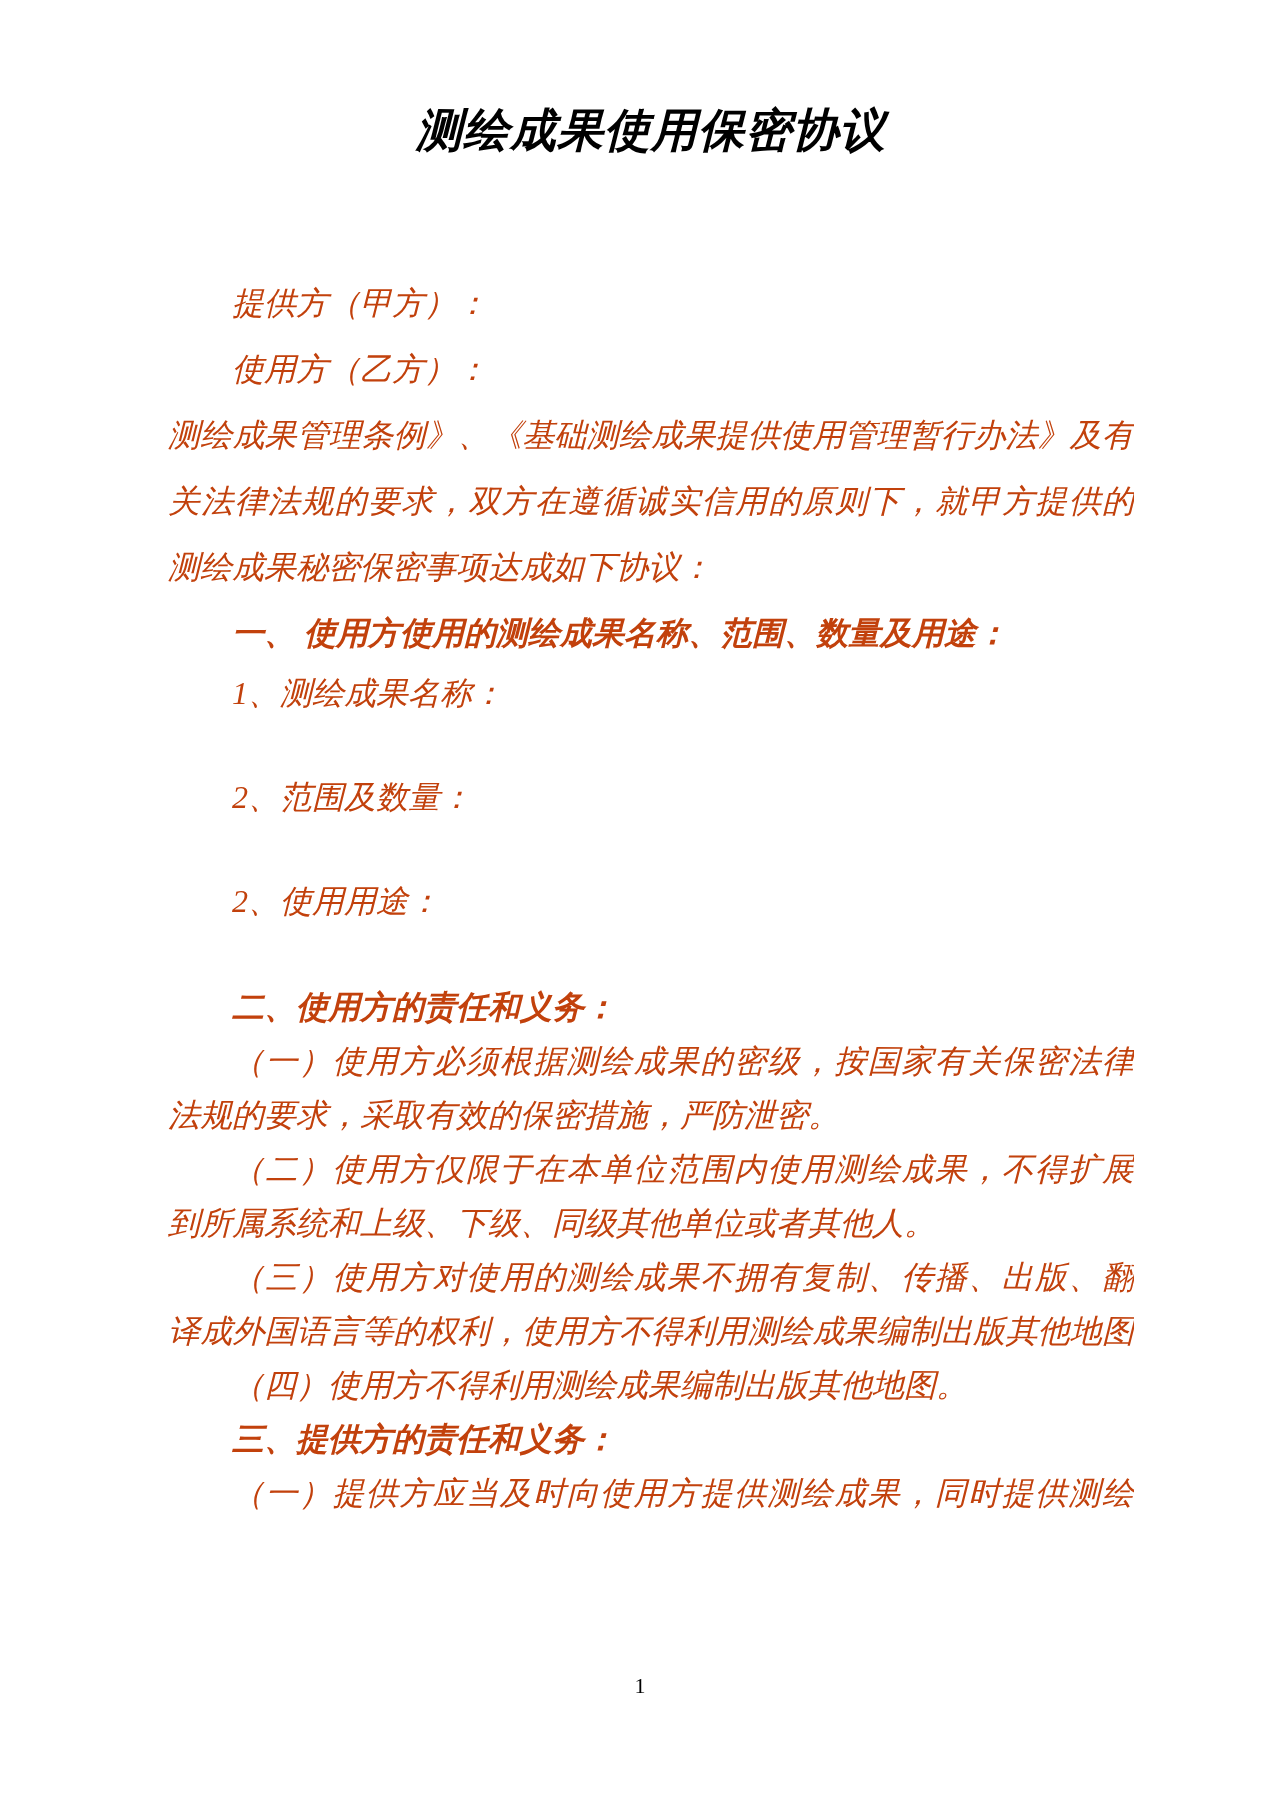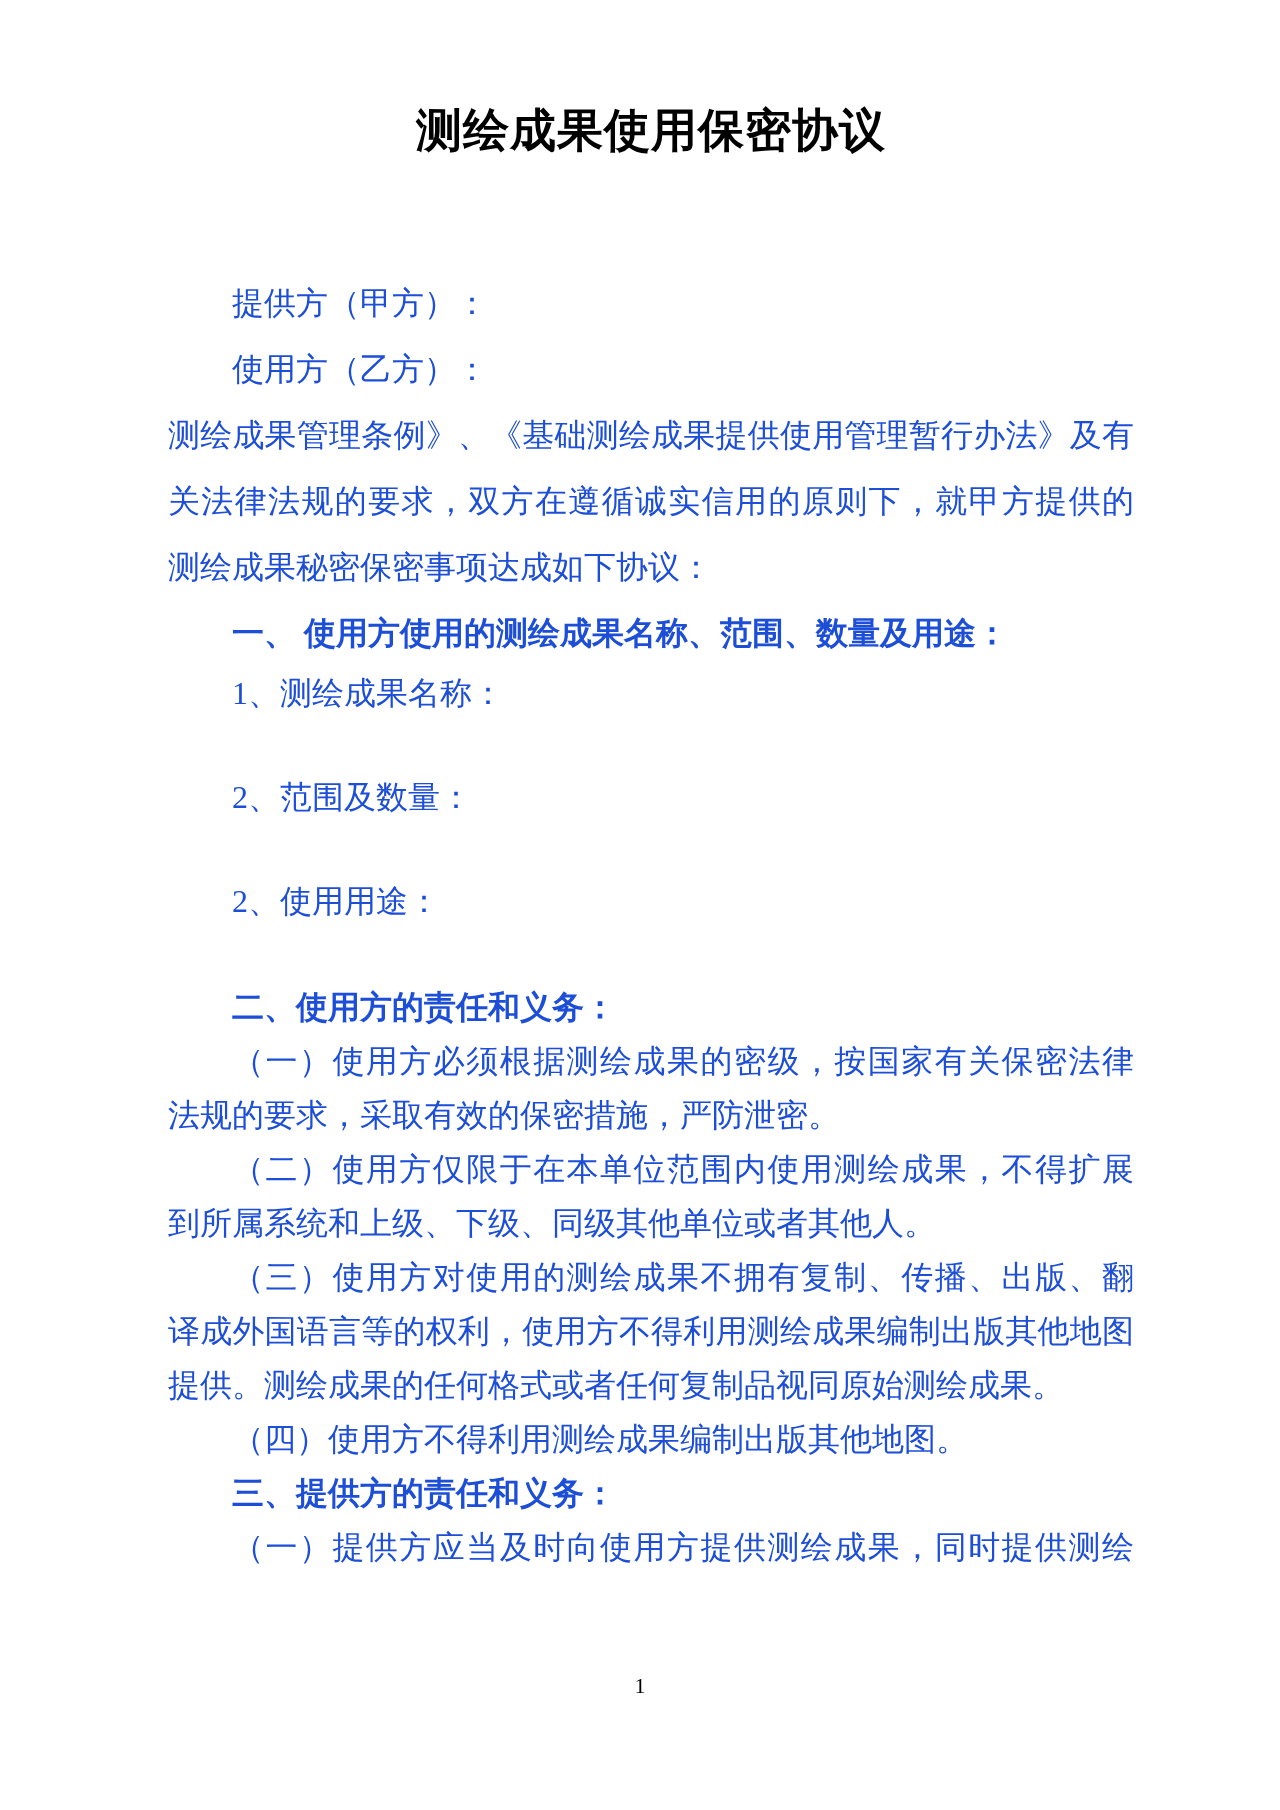--- a/index.html
+++ b/index.html
@@ -11,35 +11,36 @@
     position: relative;
     width: 1280px;
     height: 1810px;
     background: #ffffff;
     color: #000000;
     font-family: "Liberation Serif", serif;
     overflow: hidden;
   }
   .content {
     padding: 0 146px 0 168px;
+    font-style: italic;
   }
   .doc-title {
     margin: 100px 0 0 0;
     text-align: center;
     font-family: "Liberation Sans", sans-serif;
     font-weight: 700;
     font-size: 46px;
     line-height: 60px;
     letter-spacing: 1px;
     color: #000000;
   }
   .doc-body {
     margin-top: 110px;
     font-size: 32px;
-    color: #1d4ed8;
+    color: #c2410c;
   }
   .line {
     white-space: nowrap;
   }
   .line-a { line-height: 66px; }
   .line-b { line-height: 54px; }
   .indent { padding-left: 64px; }
   .bold { font-weight: 700; }
   .fill {
     white-space: normal;
@@ -76,20 +77,19 @@
         <div class="line line-b indent" style="margin-bottom: 50px;">1、测绘成果名称：</div>
         <div class="line line-b indent" style="margin-bottom: 50px;">2、范围及数量：</div>
         <div class="line line-b indent" style="margin-bottom: 52px;">2、使用用途：</div>
         <div class="line line-b indent bold">二、使用方的责任和义务：</div>
         <div class="line line-b indent fill">（一）使用方必须根据测绘成果的密级，按国家有关保密法律</div>
         <div class="line line-b">法规的要求，采取有效的保密措施，严防泄密。</div>
         <div class="line line-b indent fill">（二）使用方仅限于在本单位范围内使用测绘成果，不得扩展</div>
         <div class="line line-b">到所属系统和上级、下级、同级其他单位或者其他人。</div>
         <div class="line line-b indent fill">（三）使用方对使用的测绘成果不拥有复制、传播、出版、翻</div>
         <div class="line line-b fill">译成外国语言等的权利，使用方不得利用测绘成果编制出版其他地图</div>
-        <div class="line line-b">提供。测绘成果的任何格式或者任何复制品视同原始测绘成果。</div>
         <div class="line line-b indent">（四）使用方不得利用测绘成果编制出版其他地图。</div>
         <div class="line line-b indent bold">三、提供方的责任和义务：</div>
         <div class="line line-b indent fill">（一）提供方应当及时向使用方提供测绘成果，同时提供测绘</div>
       </div>
   </div>
   <div class="page-number">1</div>
 </div>
 
 </body></html>

